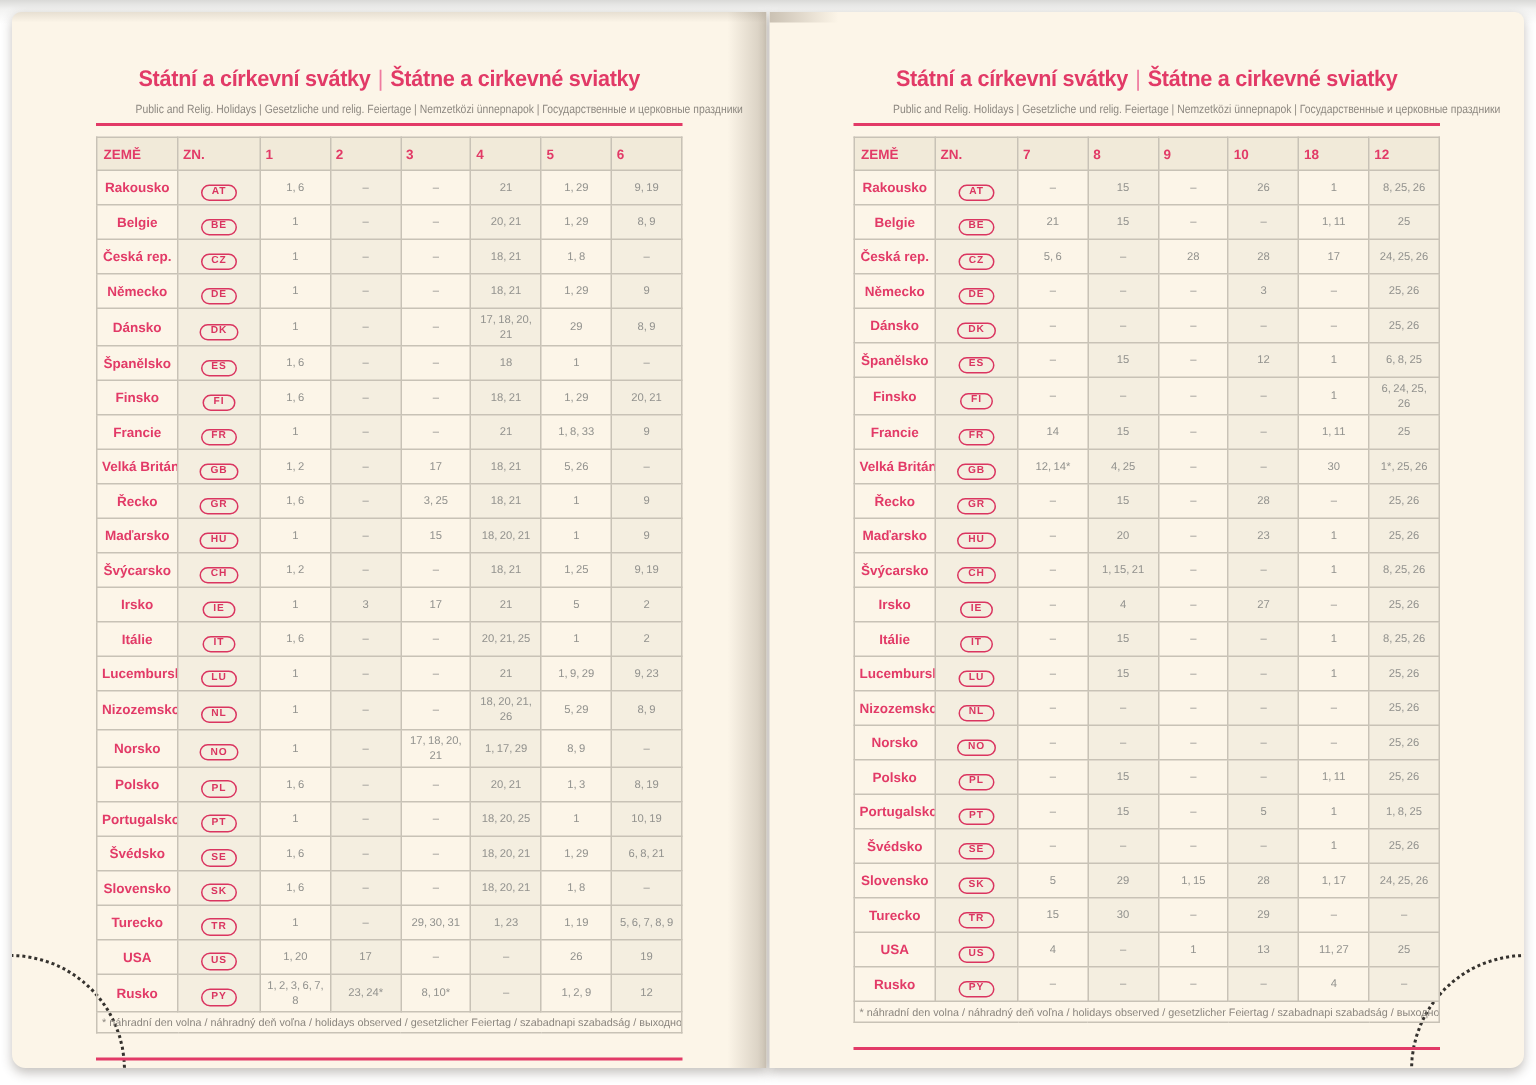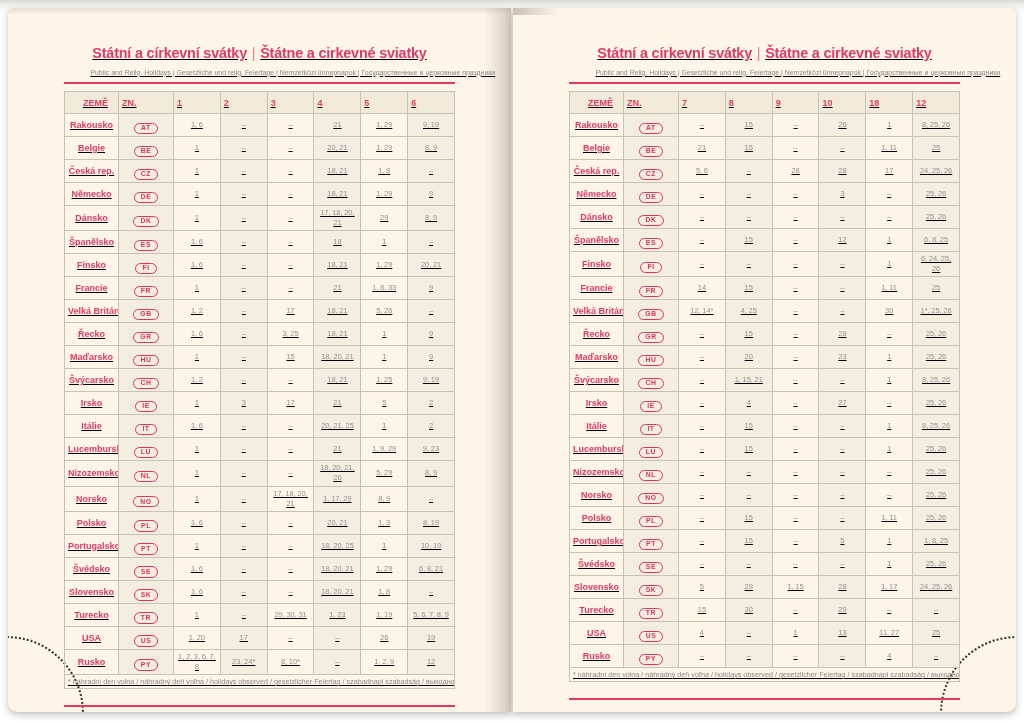--- a/index.html
+++ b/index.html
@@ -26,21 +26,21 @@
   .page.right::before{
     content:"";position:absolute;top:0;left:0;bottom:0;width:46px;
     background:linear-gradient(90deg,rgba(105,92,76,.34),rgba(105,92,76,0));
     pointer-events:none;
   }
   .page::before{
     content:"";position:absolute;top:0;left:0;right:0;height:7px;
     background:linear-gradient(180deg,rgba(120,110,95,.16),rgba(120,110,95,0));
     pointer-events:none;z-index:3;
   }
-  .content{position:relative;padding:36px 56px 0 56px;z-index:2;text-decoration:underline;}
+  .content{position:relative;padding:36px 56px 0 56px;z-index:2;}
   .page-title{
     text-align:center;color:#e23a67;font-weight:bold;font-size:15px;
     white-space:nowrap;transform:scaleX(.96);transform-origin:50% 50%;
     margin:0 0 7px 0;letter-spacing:-.2px;
   }
   .page-title .sep{color:#ef7ba0;font-weight:normal;padding:0 5px;}
   .subtitle{
     text-align:center;color:#8d8880;font-size:8px;
     white-space:nowrap;transform:scaleX(.865);transform-origin:50% 50%;
     margin:0 0 5px 0;
@@ -55,21 +55,21 @@
   table.holidays th,table.holidays td{
     border:1px solid #c8c2b6;
     padding:2px 3px;
     box-sizing:border-box;
   }
   table.holidays thead th{
     background:#f1ead9;
     color:#e23a67;font-size:9px;font-weight:bold;
     height:22px;text-align:left;
   }
-  table.holidays thead th.col-country{text-align:left;padding-left:18px;width:54px;}
+  table.holidays thead th.col-country{text-align:left;padding-left:4px;width:54px;}
   table.holidays thead th.col-code{width:55px;}
   tbody td{height:20px;}
   tbody td:nth-child(2n){background:#f4eee0;}
   td.country{
     color:#e23a67;font-weight:bold;font-size:9px;text-align:center;padding-left:7px;
     white-space:nowrap;overflow:hidden;
   }
   td.code{text-align:center;}
   .badge{
     display:inline-block;border:1.3px solid #da3560;border-radius:10px;

